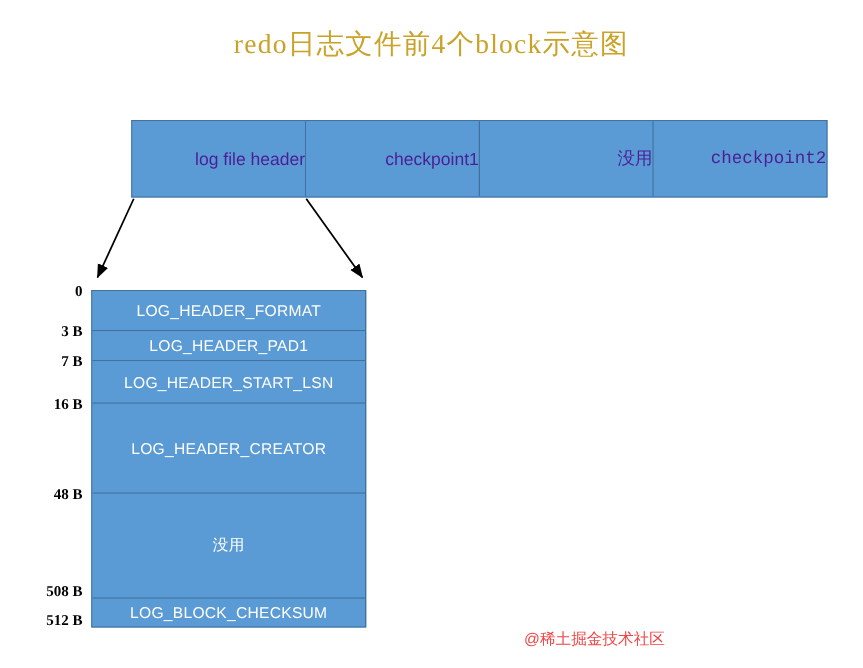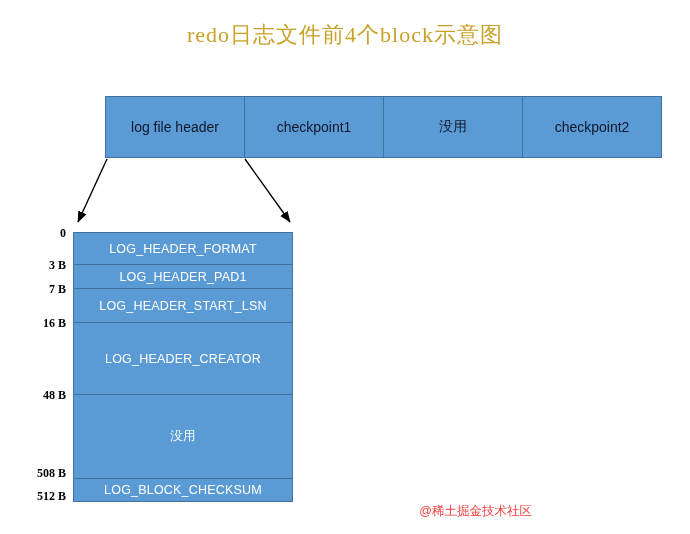--- a/index.html
+++ b/index.html
@@ -46,28 +46,28 @@
     height: 62px;
     display: flex;
     box-sizing: border-box;
     border: 1px solid #41719c;
     background: #5b9bd5;
   }
   .toprow .cell {
     flex: 1 1 0;
     display: flex;
     align-items: center;
-    justify-content: center;
-    color: #0f172a;
+    justify-content: flex-end;
+    color: #4c1d95;
     font-size: 14px;
     border-right: 1px solid #41719c;
     box-sizing: border-box;
     background: #5b9bd5;
   }
-  .toprow .cell:last-child { border-right: none; }
+  .toprow .cell:last-child { border-right: none; font-family: Liberation Mono, monospace; }
 
   
   .arrows {
     position: absolute;
     left: 0; top: 0;
     width: 690px; height: 534px;
     pointer-events: none;
   }
 
   

